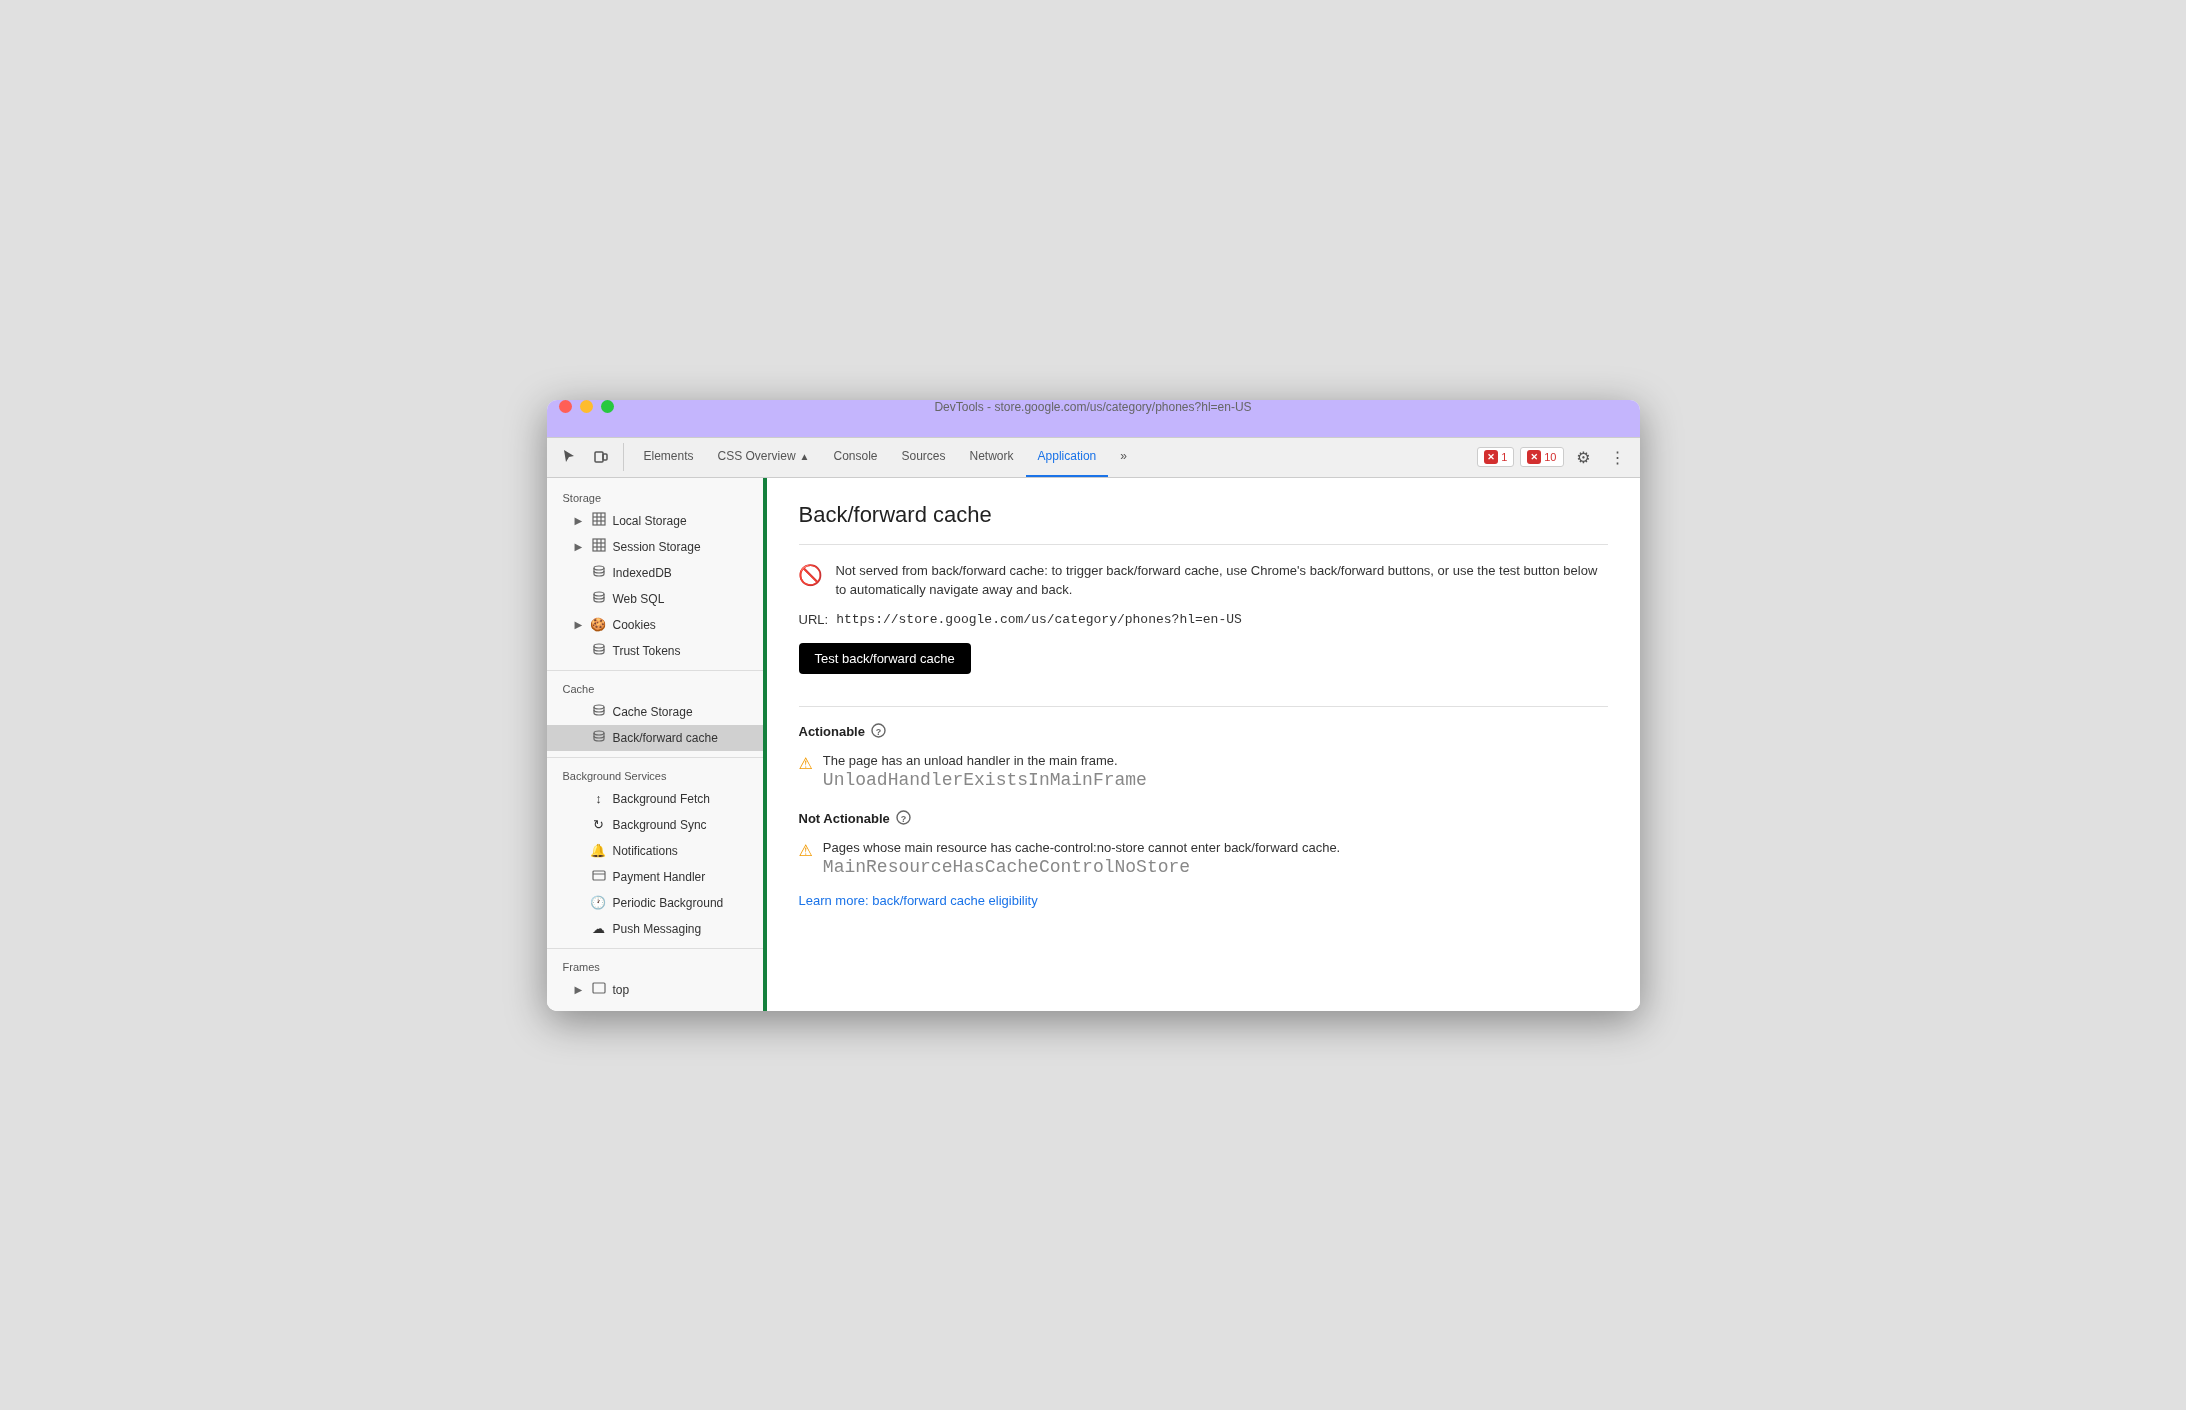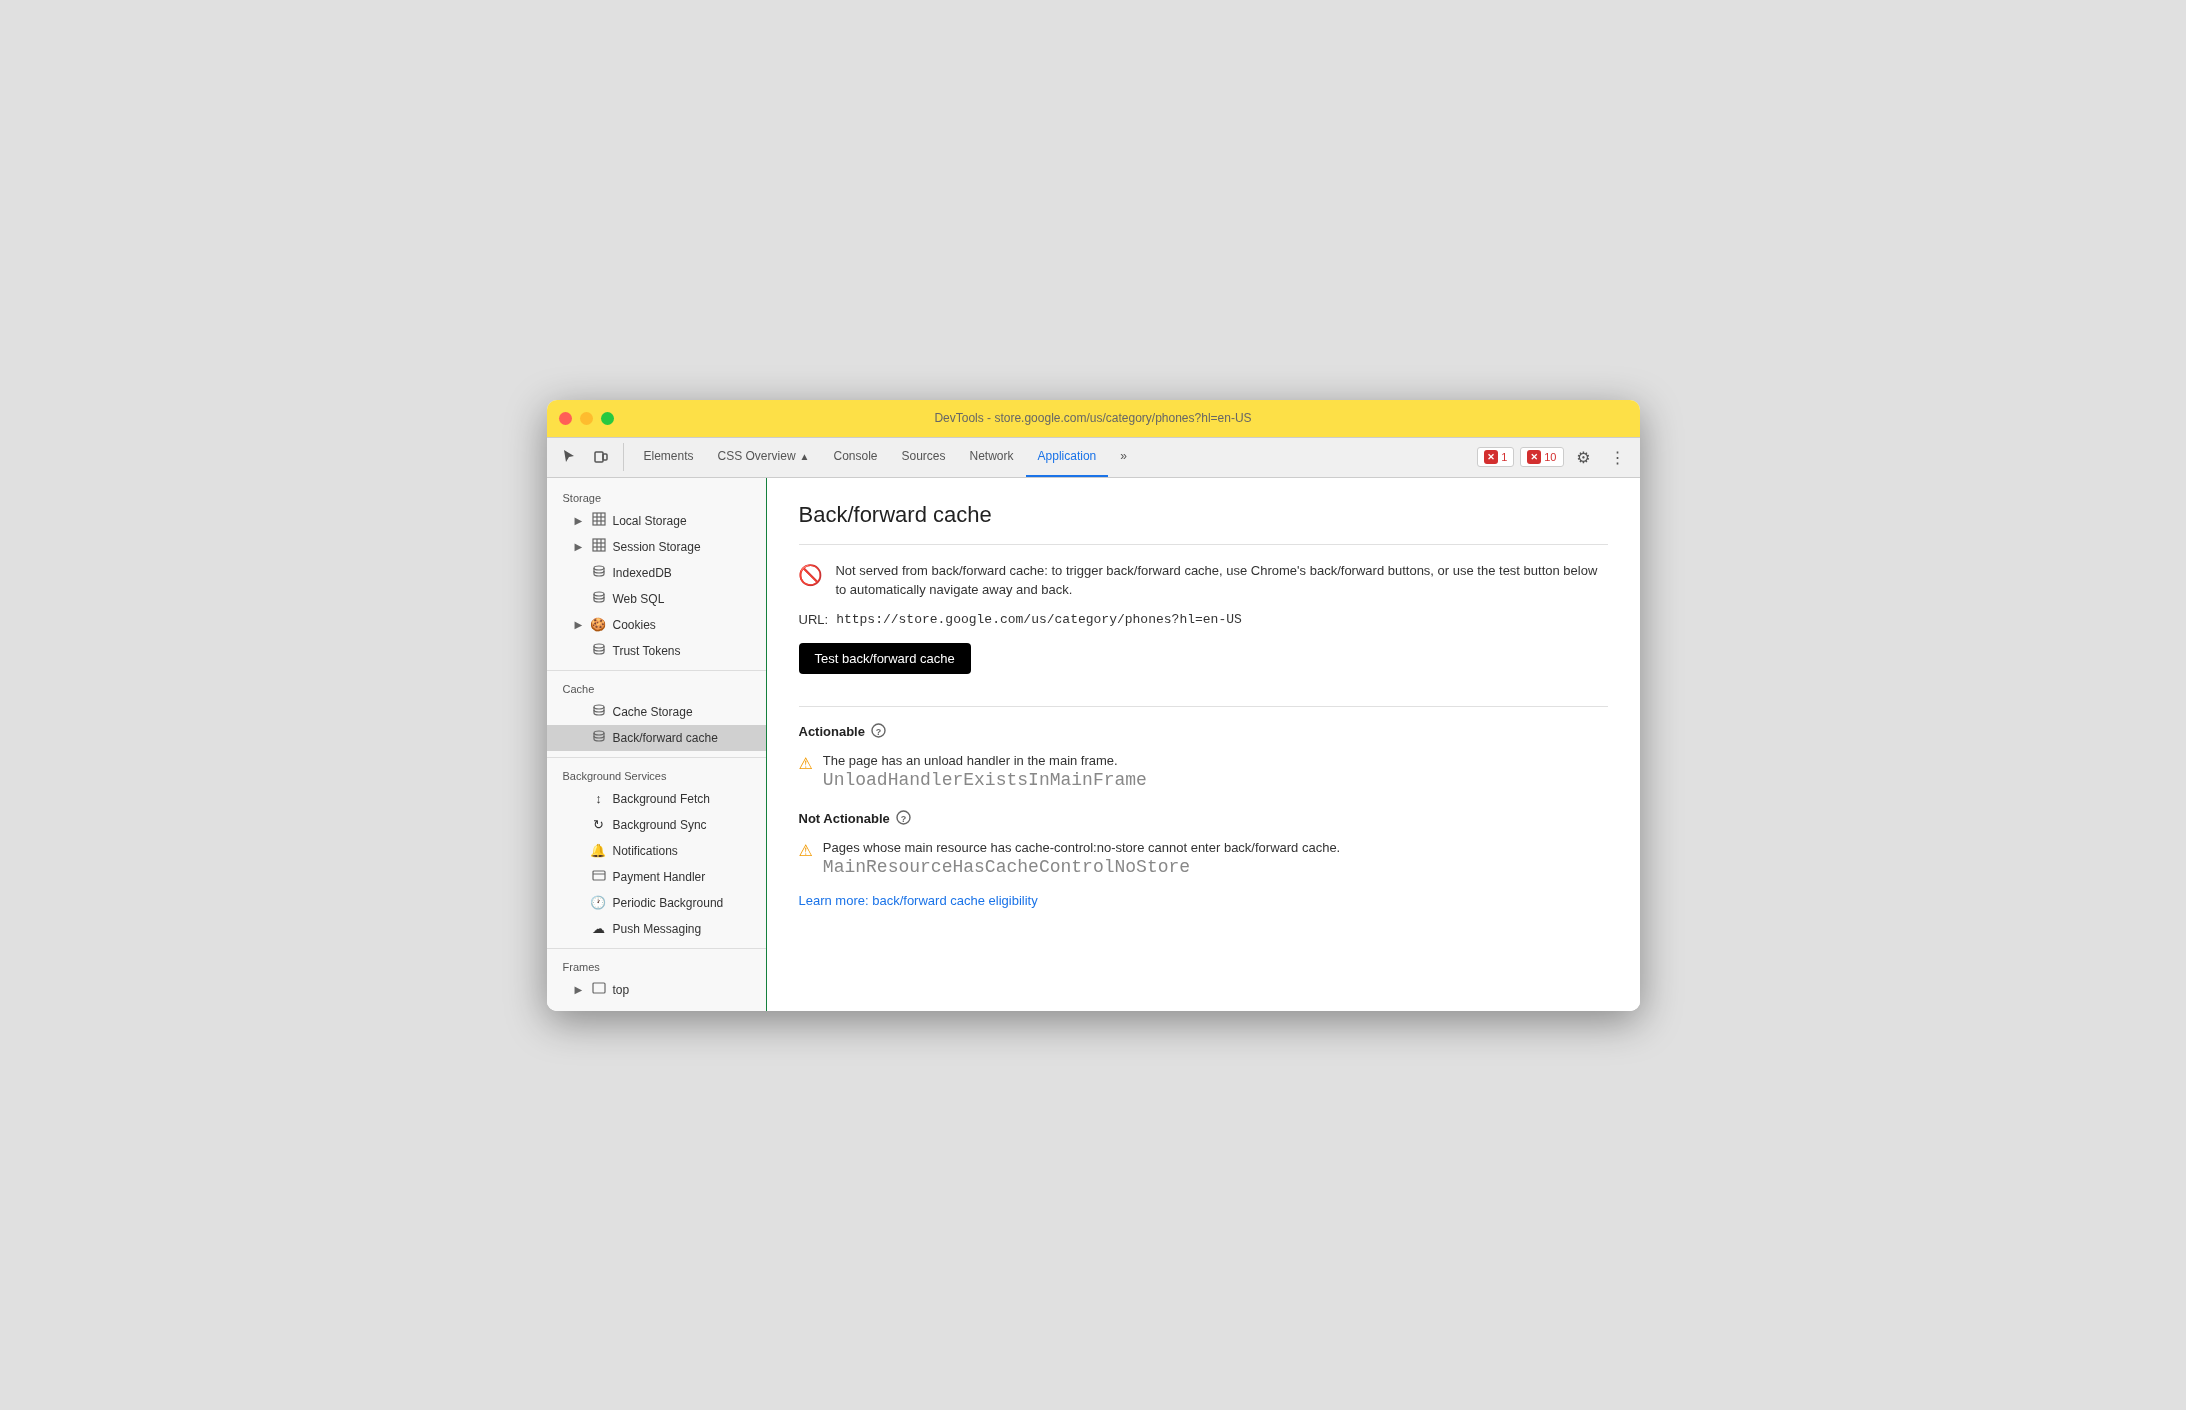--- a/index.html
+++ b/index.html
@@ -13,24 +13,24 @@
       padding: 20px;
     }
     .window {
       width: 1093px;
       background: #f5f5f5;
       border-radius: 10px;
       box-shadow: 0 10px 40px rgba(0,0,0,0.4);
       overflow: hidden;
     }
     .titlebar {
-      background: #fde047;
+      background: #c4b5fd;
       height: 38px;
       display: flex;
-      align-items: center;
+      align-items: flex-start;
       padding: 0 12px;
       border-bottom: 1px solid #ccc;
       position: relative;
     }
     .titlebar-buttons {
       display: flex;
       gap: 8px;
       align-items: center;
     }
     .titlebar-btn {
@@ -154,21 +154,21 @@
     .devtools-body {
       display: flex;
       height: calc(100% - 78px);
       background: #fff;
     }
     
     .sidebar {
       width: 220px;
       min-width: 220px;
       background: #f8f8f8;
-      border-right: 1px solid #15803d;
+      border-right: 4px solid #15803d;
       overflow-y: auto;
       font-size: 12px;
       padding: 8px 0;
     }
     .sidebar-section-label {
       padding: 6px 16px 4px 16px;
       font-size: 11px;
       color: #555;
       font-weight: 400;
     }

